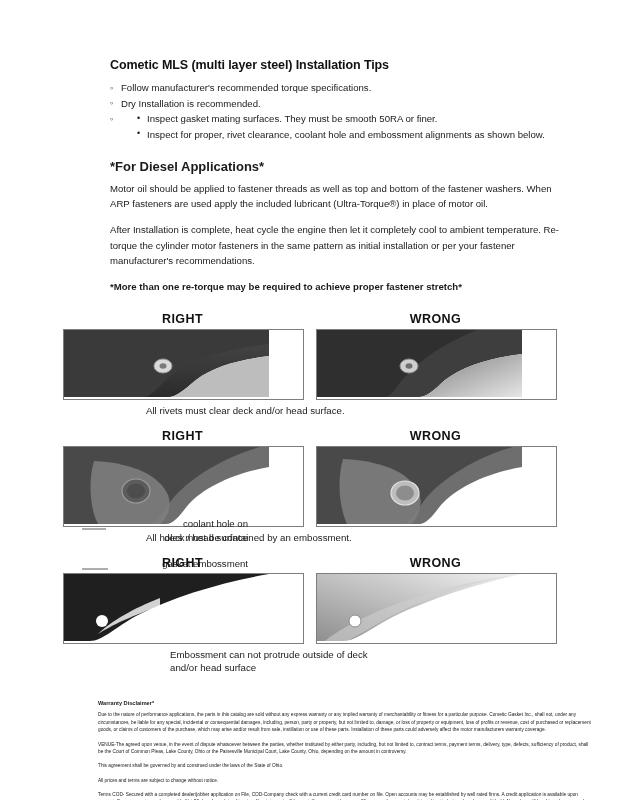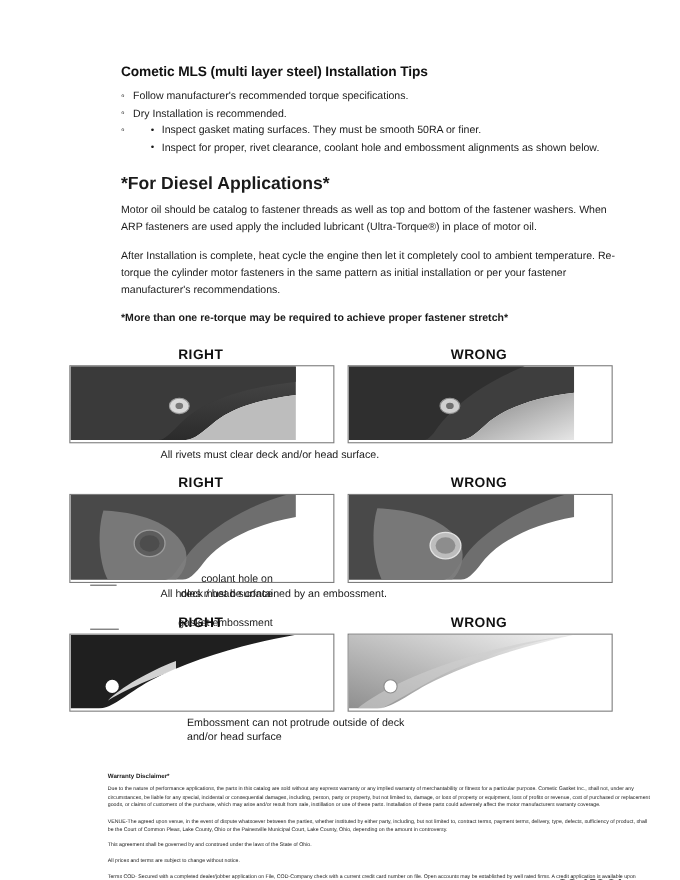--- a/index.html
+++ b/index.html
@@ -59,21 +59,21 @@
     padding-left: 10px;
   }
   .sub-bullets > li::before {
     content: "\2022";
     position: absolute;
     left: 0;
     top: -0.5px;
     font-size: 9px;
   }
   .section-head {
-    font-size: 16px;
+    font-size: 13px;
     font-weight: bold;
     margin: 17px 0 7px 70px;
   }
   .para {
     margin: 0 0 11px 70px;
     font-size: 9.6px;
     line-height: 1.58;
     max-width: 455px;
   }
   .para.last {
@@ -180,21 +180,21 @@
     <li>
       <ul class="sub-bullets">
         <li>Inspect gasket mating surfaces.  They must be smooth 50RA or finer.</li>
         <li>Inspect for proper, rivet clearance, coolant hole and embossment alignments as shown below.</li>
       </ul>
     </li>
   </ul>
 
   <h2 class="section-head">*For Diesel Applications*</h2>
 
-  <p class="para">Motor oil should be catalog to fastener threads as well as top and bottom of the fastener washers.  When ARP fasteners are used apply the included lubricant (Ultra-Torque®) in place of motor oil.</p>
+  <p class="para">Motor oil should be applied to fastener threads as well as top and bottom of the fastener washers.  When ARP fasteners are used apply the included lubricant (Ultra-Torque®) in place of motor oil.</p>
   <p class="para">After Installation is complete, heat cycle the engine then let it completely cool to ambient temperature.  Re-torque the cylinder motor fasteners in the same pattern as initial installation or per your fastener manufacturer's recommendations.</p>
   <p class="para last">*More than one re-torque may be required to achieve proper fastener stretch*</p>
 
   <div class="figures">
 
     <div class="row-wrap">
       <div class="fig-row">
         <div class="fig-col">
           <div class="fig-label">RIGHT</div>
           <div class="fig-box">

